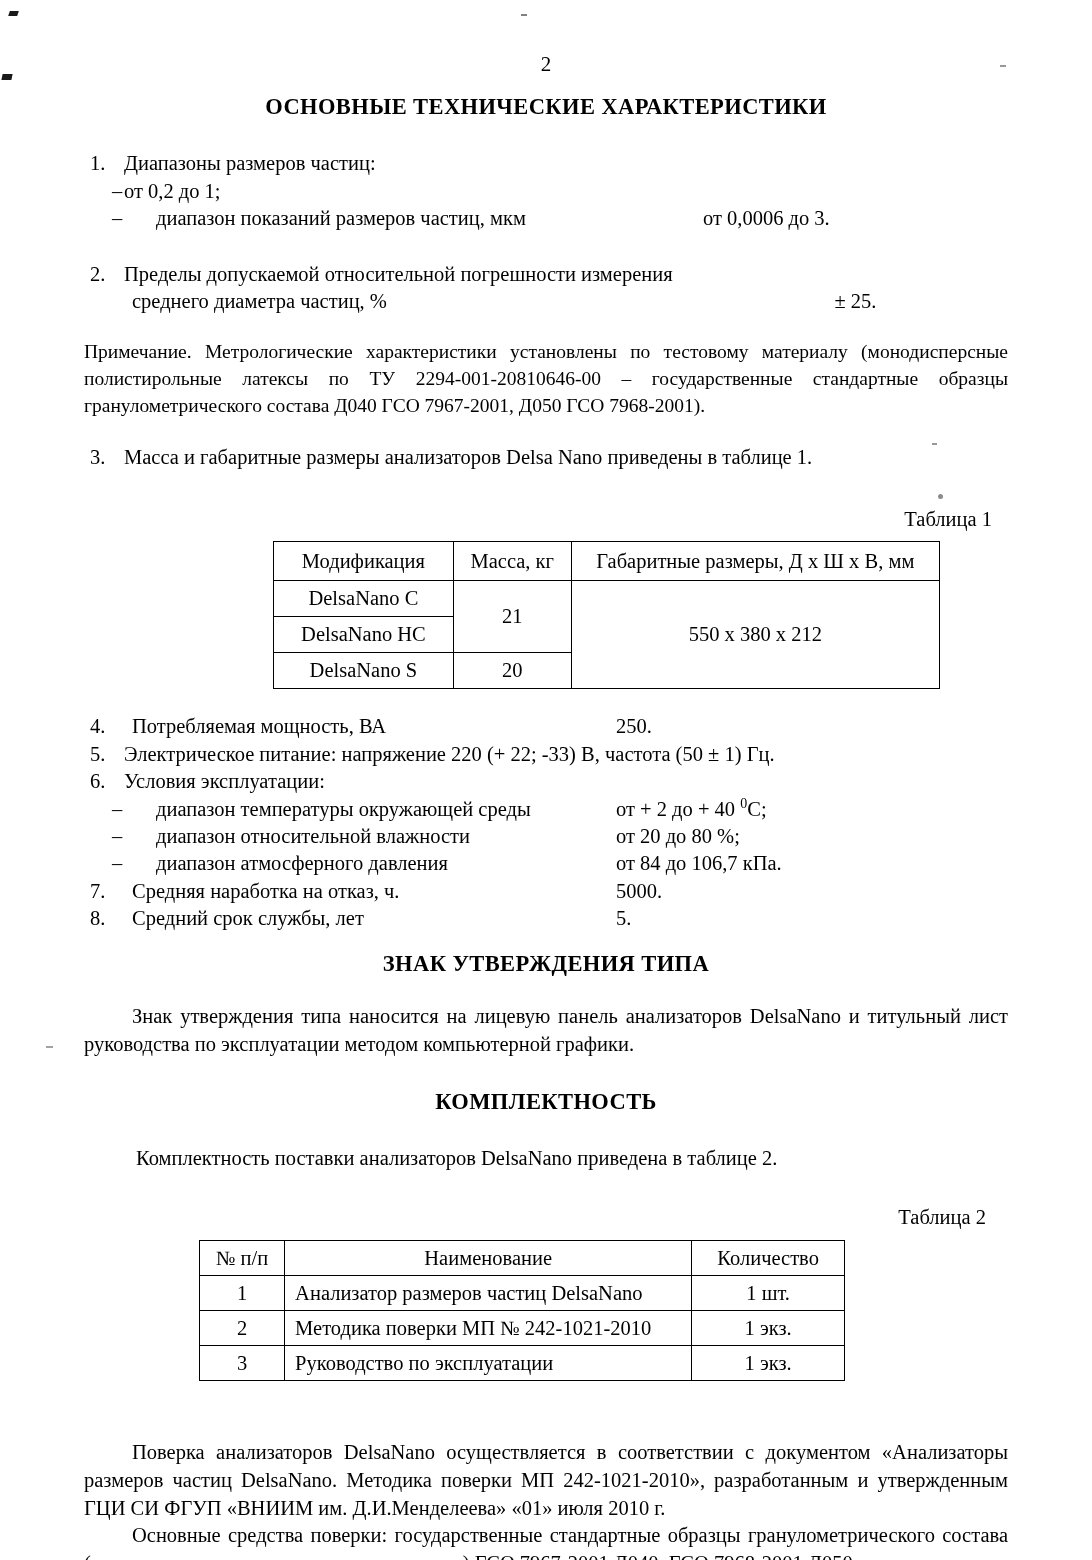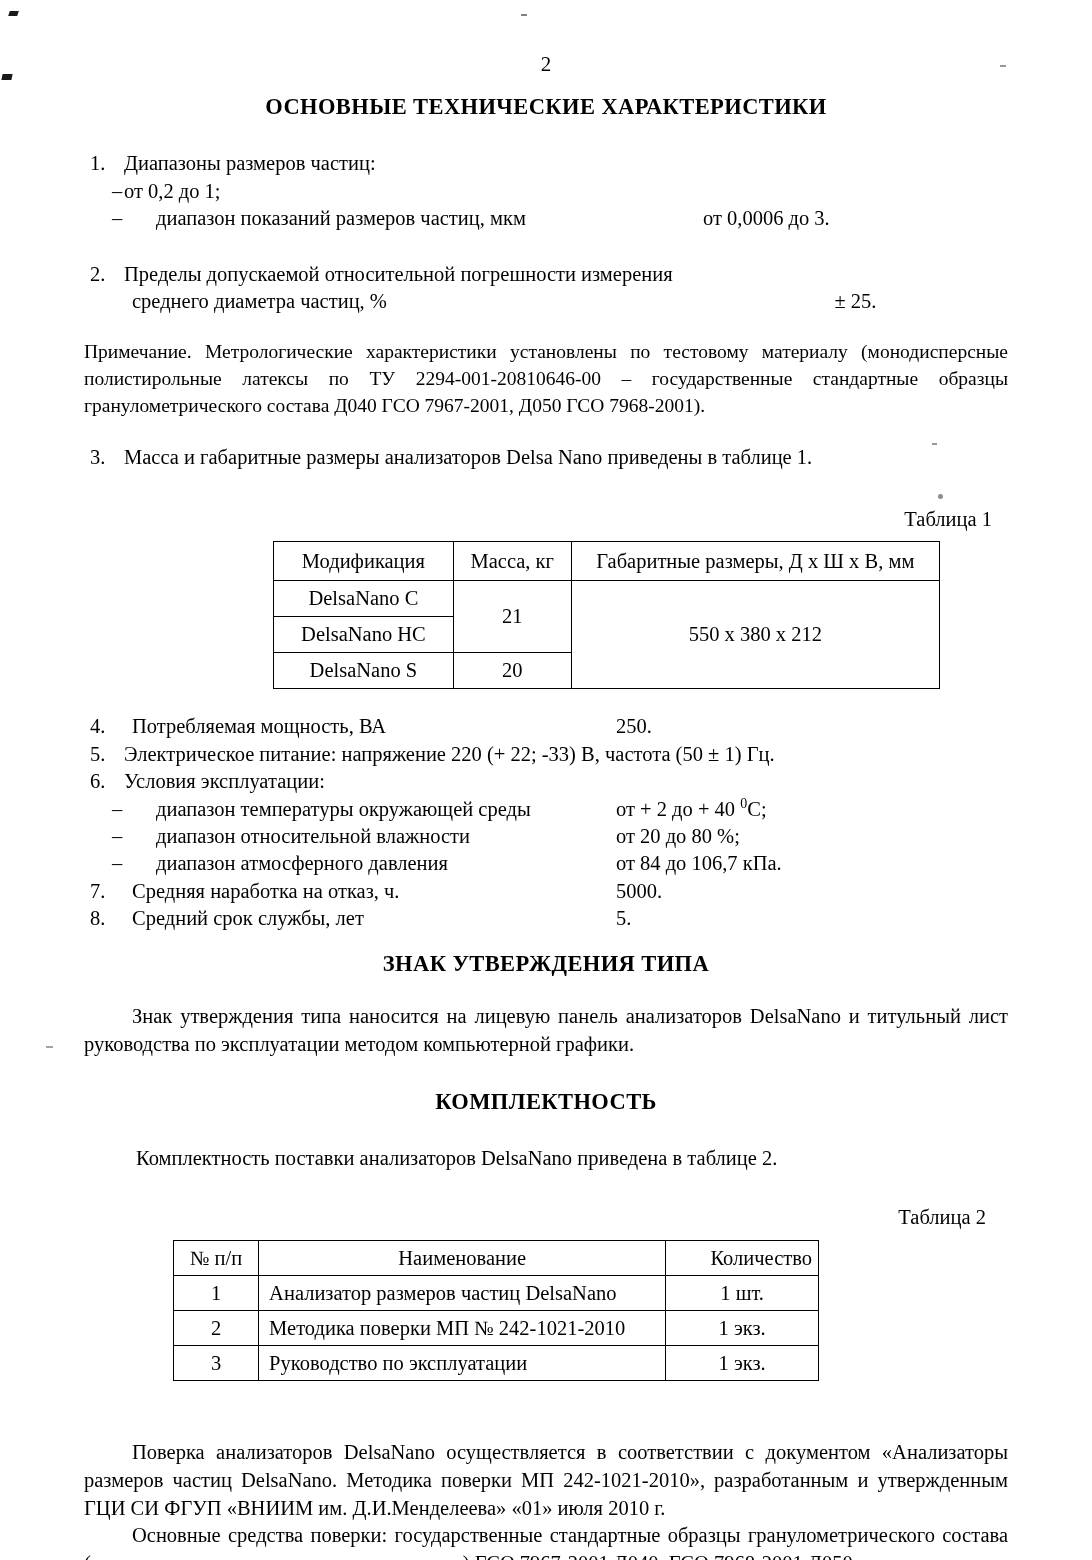--- a/index.html
+++ b/index.html
@@ -177,25 +177,25 @@
     line-height: 1.2;
   }
   .t1-wrap { margin-left: 157px; padding-left: 32px; }
   .t1 { width: 667px; }
   .t1 .c-mod  { width: 172px; }
   .t1 .c-mass { width: 110px; }
   .t1 .c-dim  { width: 385px; }
   .t1 tr.hdr td { height: 34px; }
   .t1 tr.body td { height: 31px; }
 
-  .t2-wrap { margin-left: 89px; }
+  .t2-wrap { margin-left: 115px; }
   .t2 { width: 646px; }
   .t2 .c-np   { width: 78px; }
   .t2 .c-name { width: 424px; }
-  .t2 .c-qty  { width: 144px; text-align: right; }
+  .t2 .c-qty  { width: 144px; }
   .t2 tr td { height: 30px; }
   .t2 td.nameCell { text-align: left; padding-left: 10px; }
 
   sup.deg {
     font-size: 0.68em;
     vertical-align: super;
     line-height: 0;
   }
 </style>
 </head>

